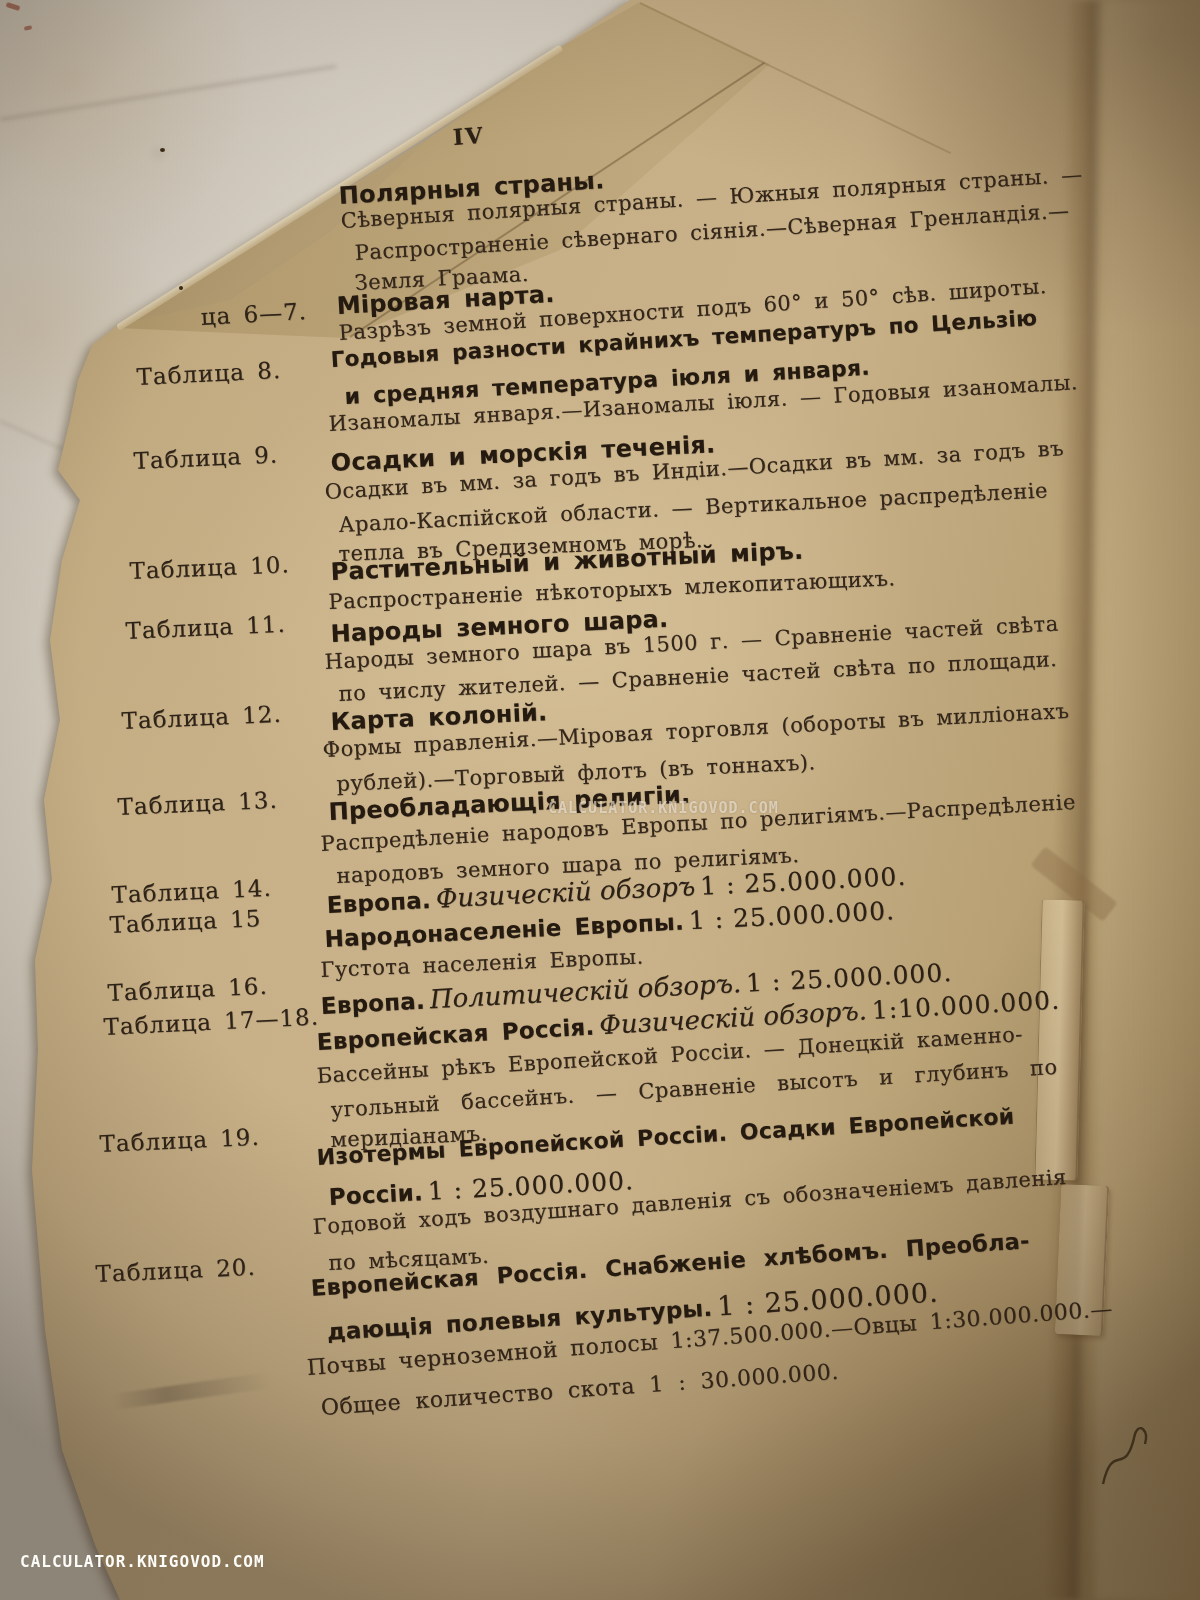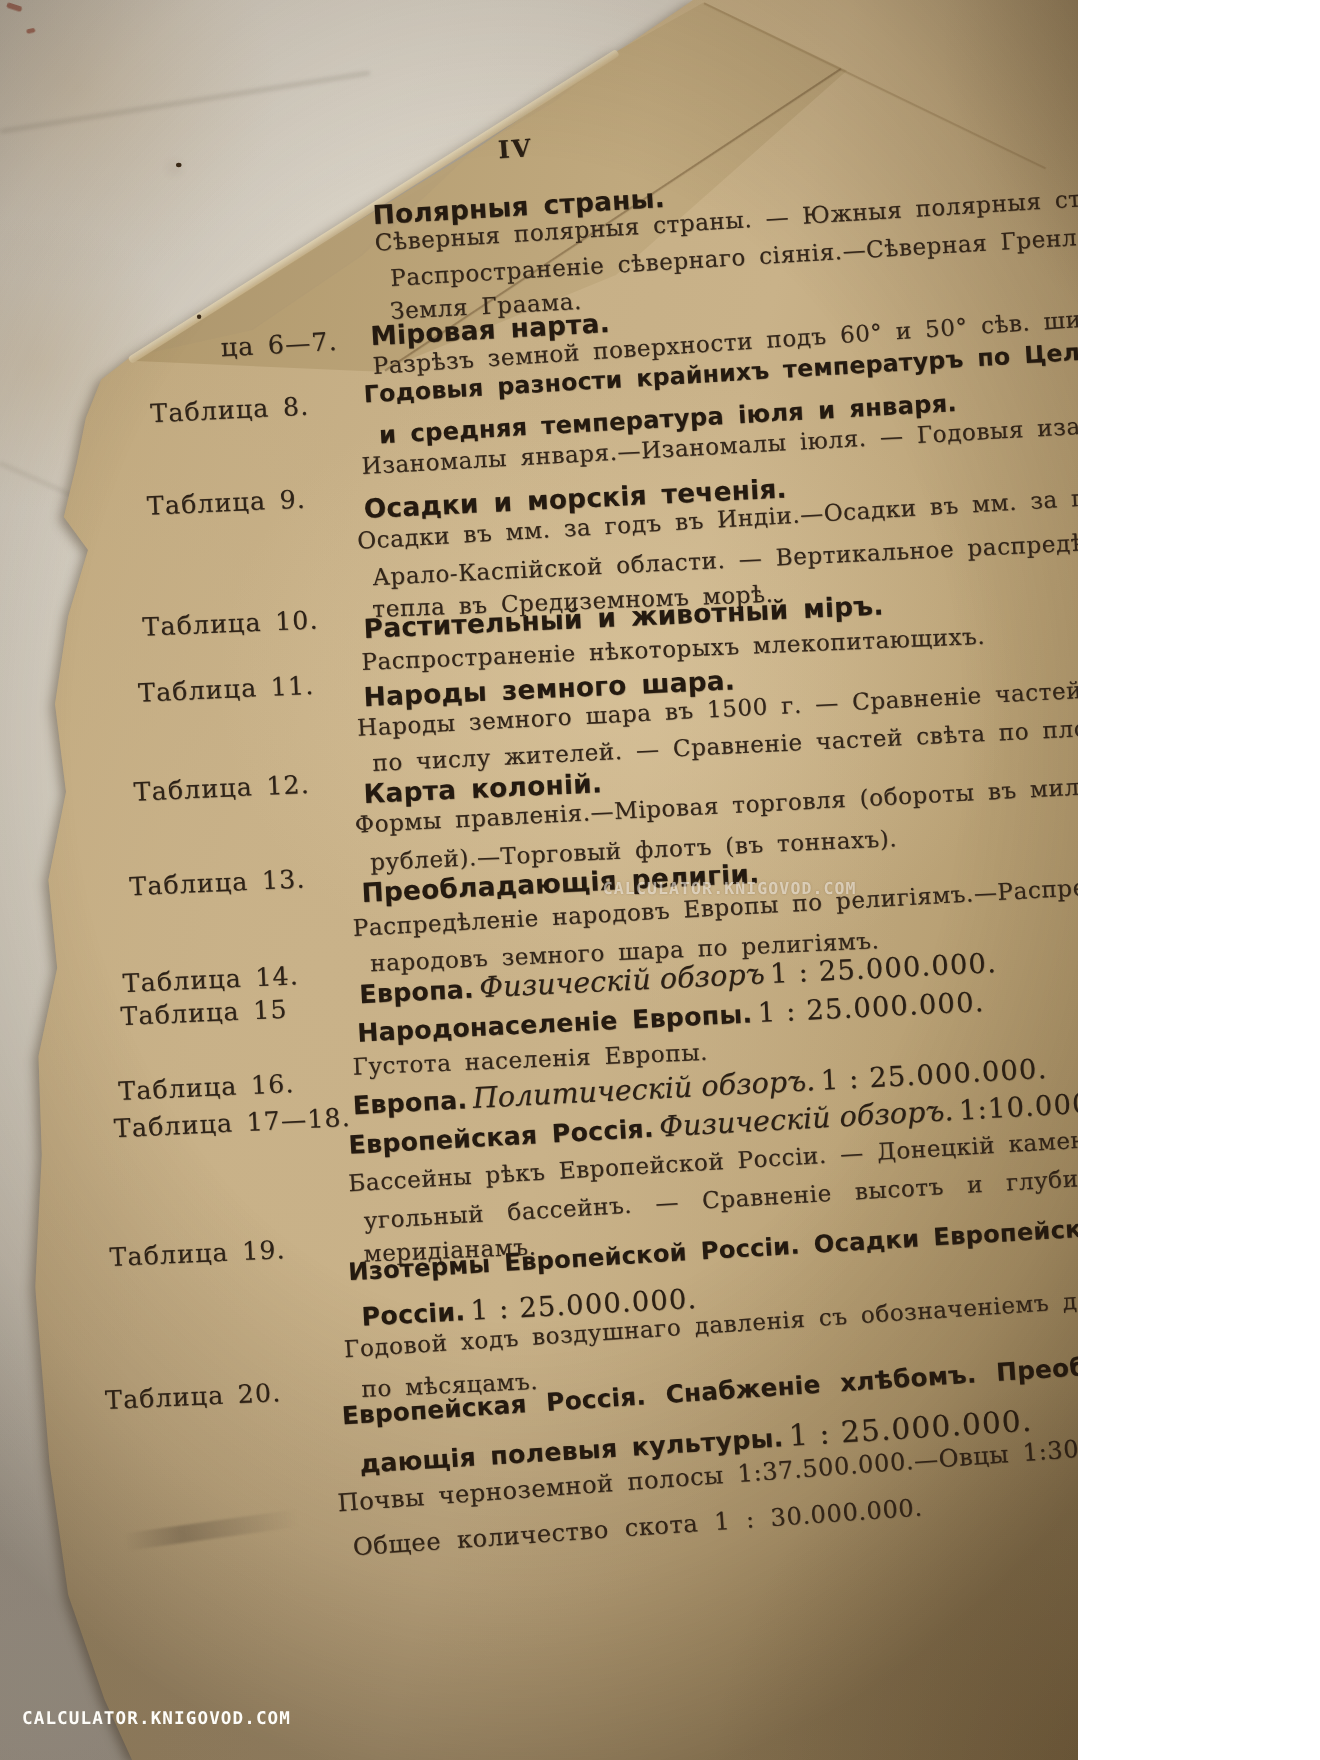--- a/index.html
+++ b/index.html
@@ -1,21 +1,21 @@
 <!DOCTYPE html>
 <html><head>
 <meta charset="utf-8">
 <style>
   html,body{margin:0;padding:0;}
   body{
     width:1200px;height:1600px;
     font-family:"DejaVu Serif",serif;
   }
   #shot{
-    position:relative;width:980px;height:1600px;overflow:hidden;
+    position:relative;width:1200px;height:1600px;overflow:hidden;
     
     background:
       radial-gradient(circle 260px at 70px 80px, rgba(190,160,110,0.22), transparent 70%),
       radial-gradient(circle 190px at 35px 330px, rgba(185,155,105,0.20), transparent 70%),
       radial-gradient(ellipse 520px 300px at 18% 0%, #ded8cc, transparent 80%),
       radial-gradient(ellipse 420px 620px at 0% 58%, #d0cabd, transparent 80%),
       radial-gradient(ellipse 520px 420px at 4% 96%, #ccc5b8, transparent 75%),
       linear-gradient(160deg, #d8d2c6 0%, #cfc8bb 42%, #c2bbae 100%);
   }
   .bg-crease{position:absolute;background:rgba(120,110,95,0.30);filter:blur(2px);transform-origin:left top;}

